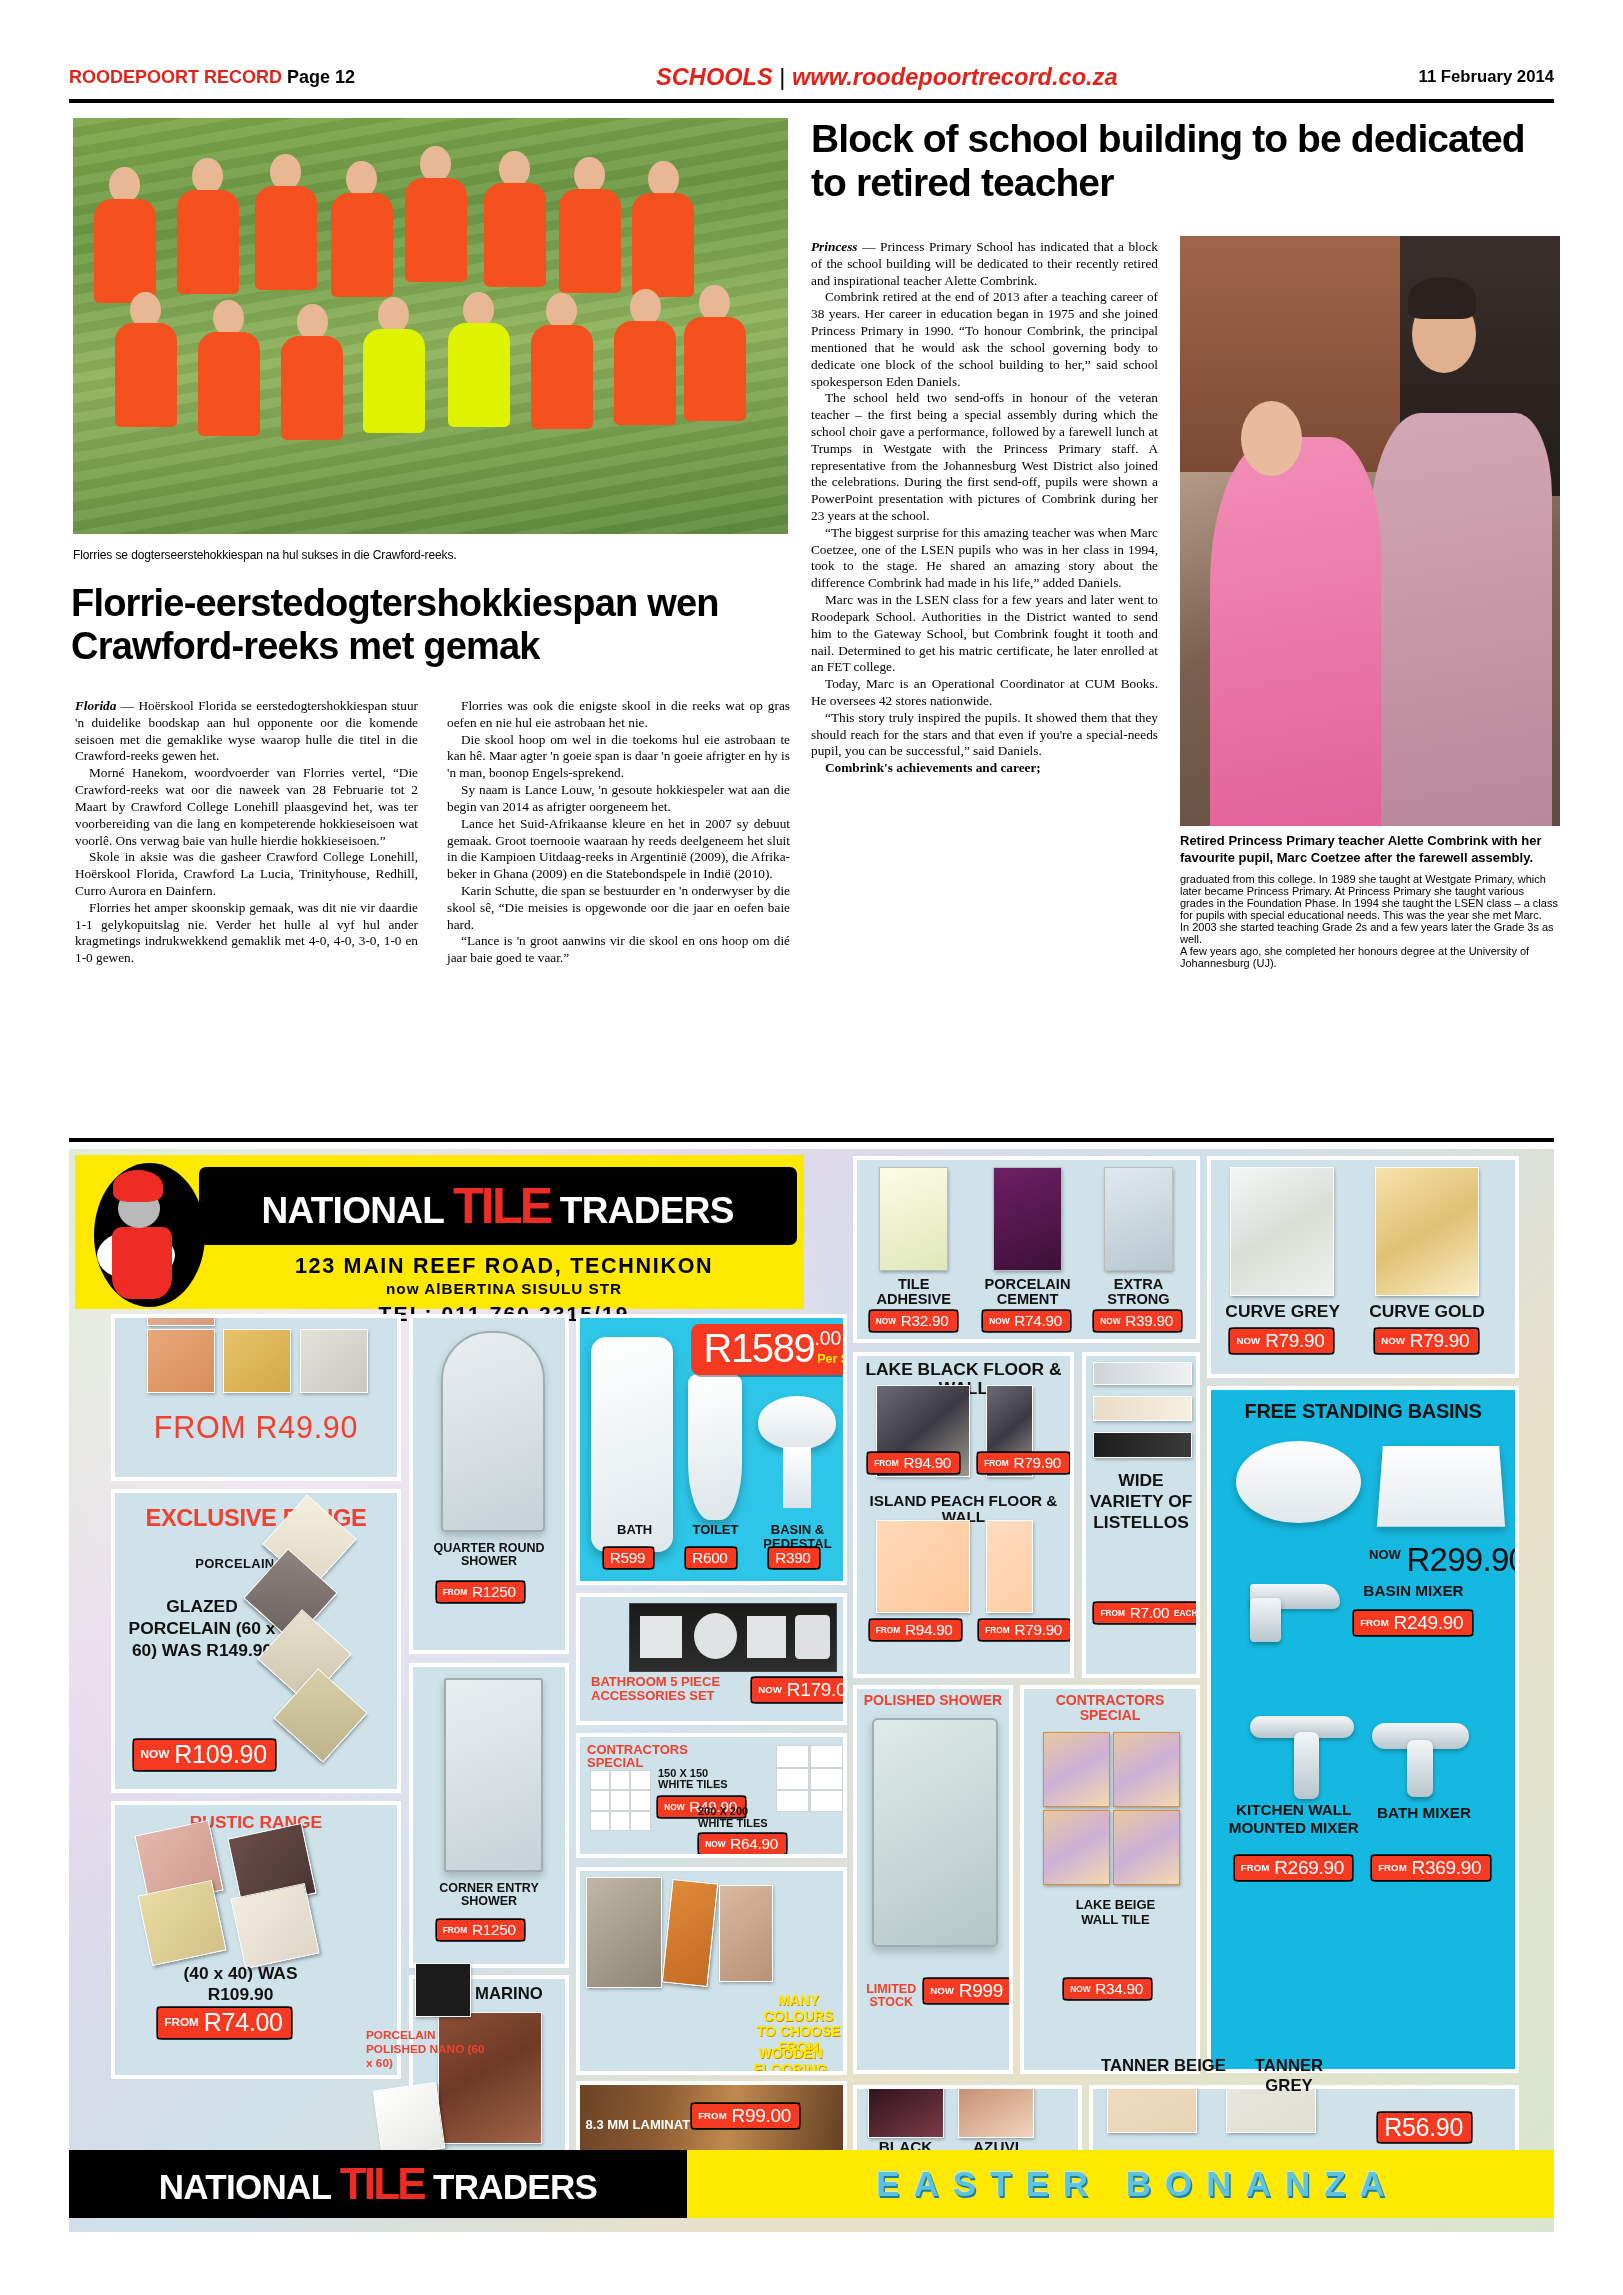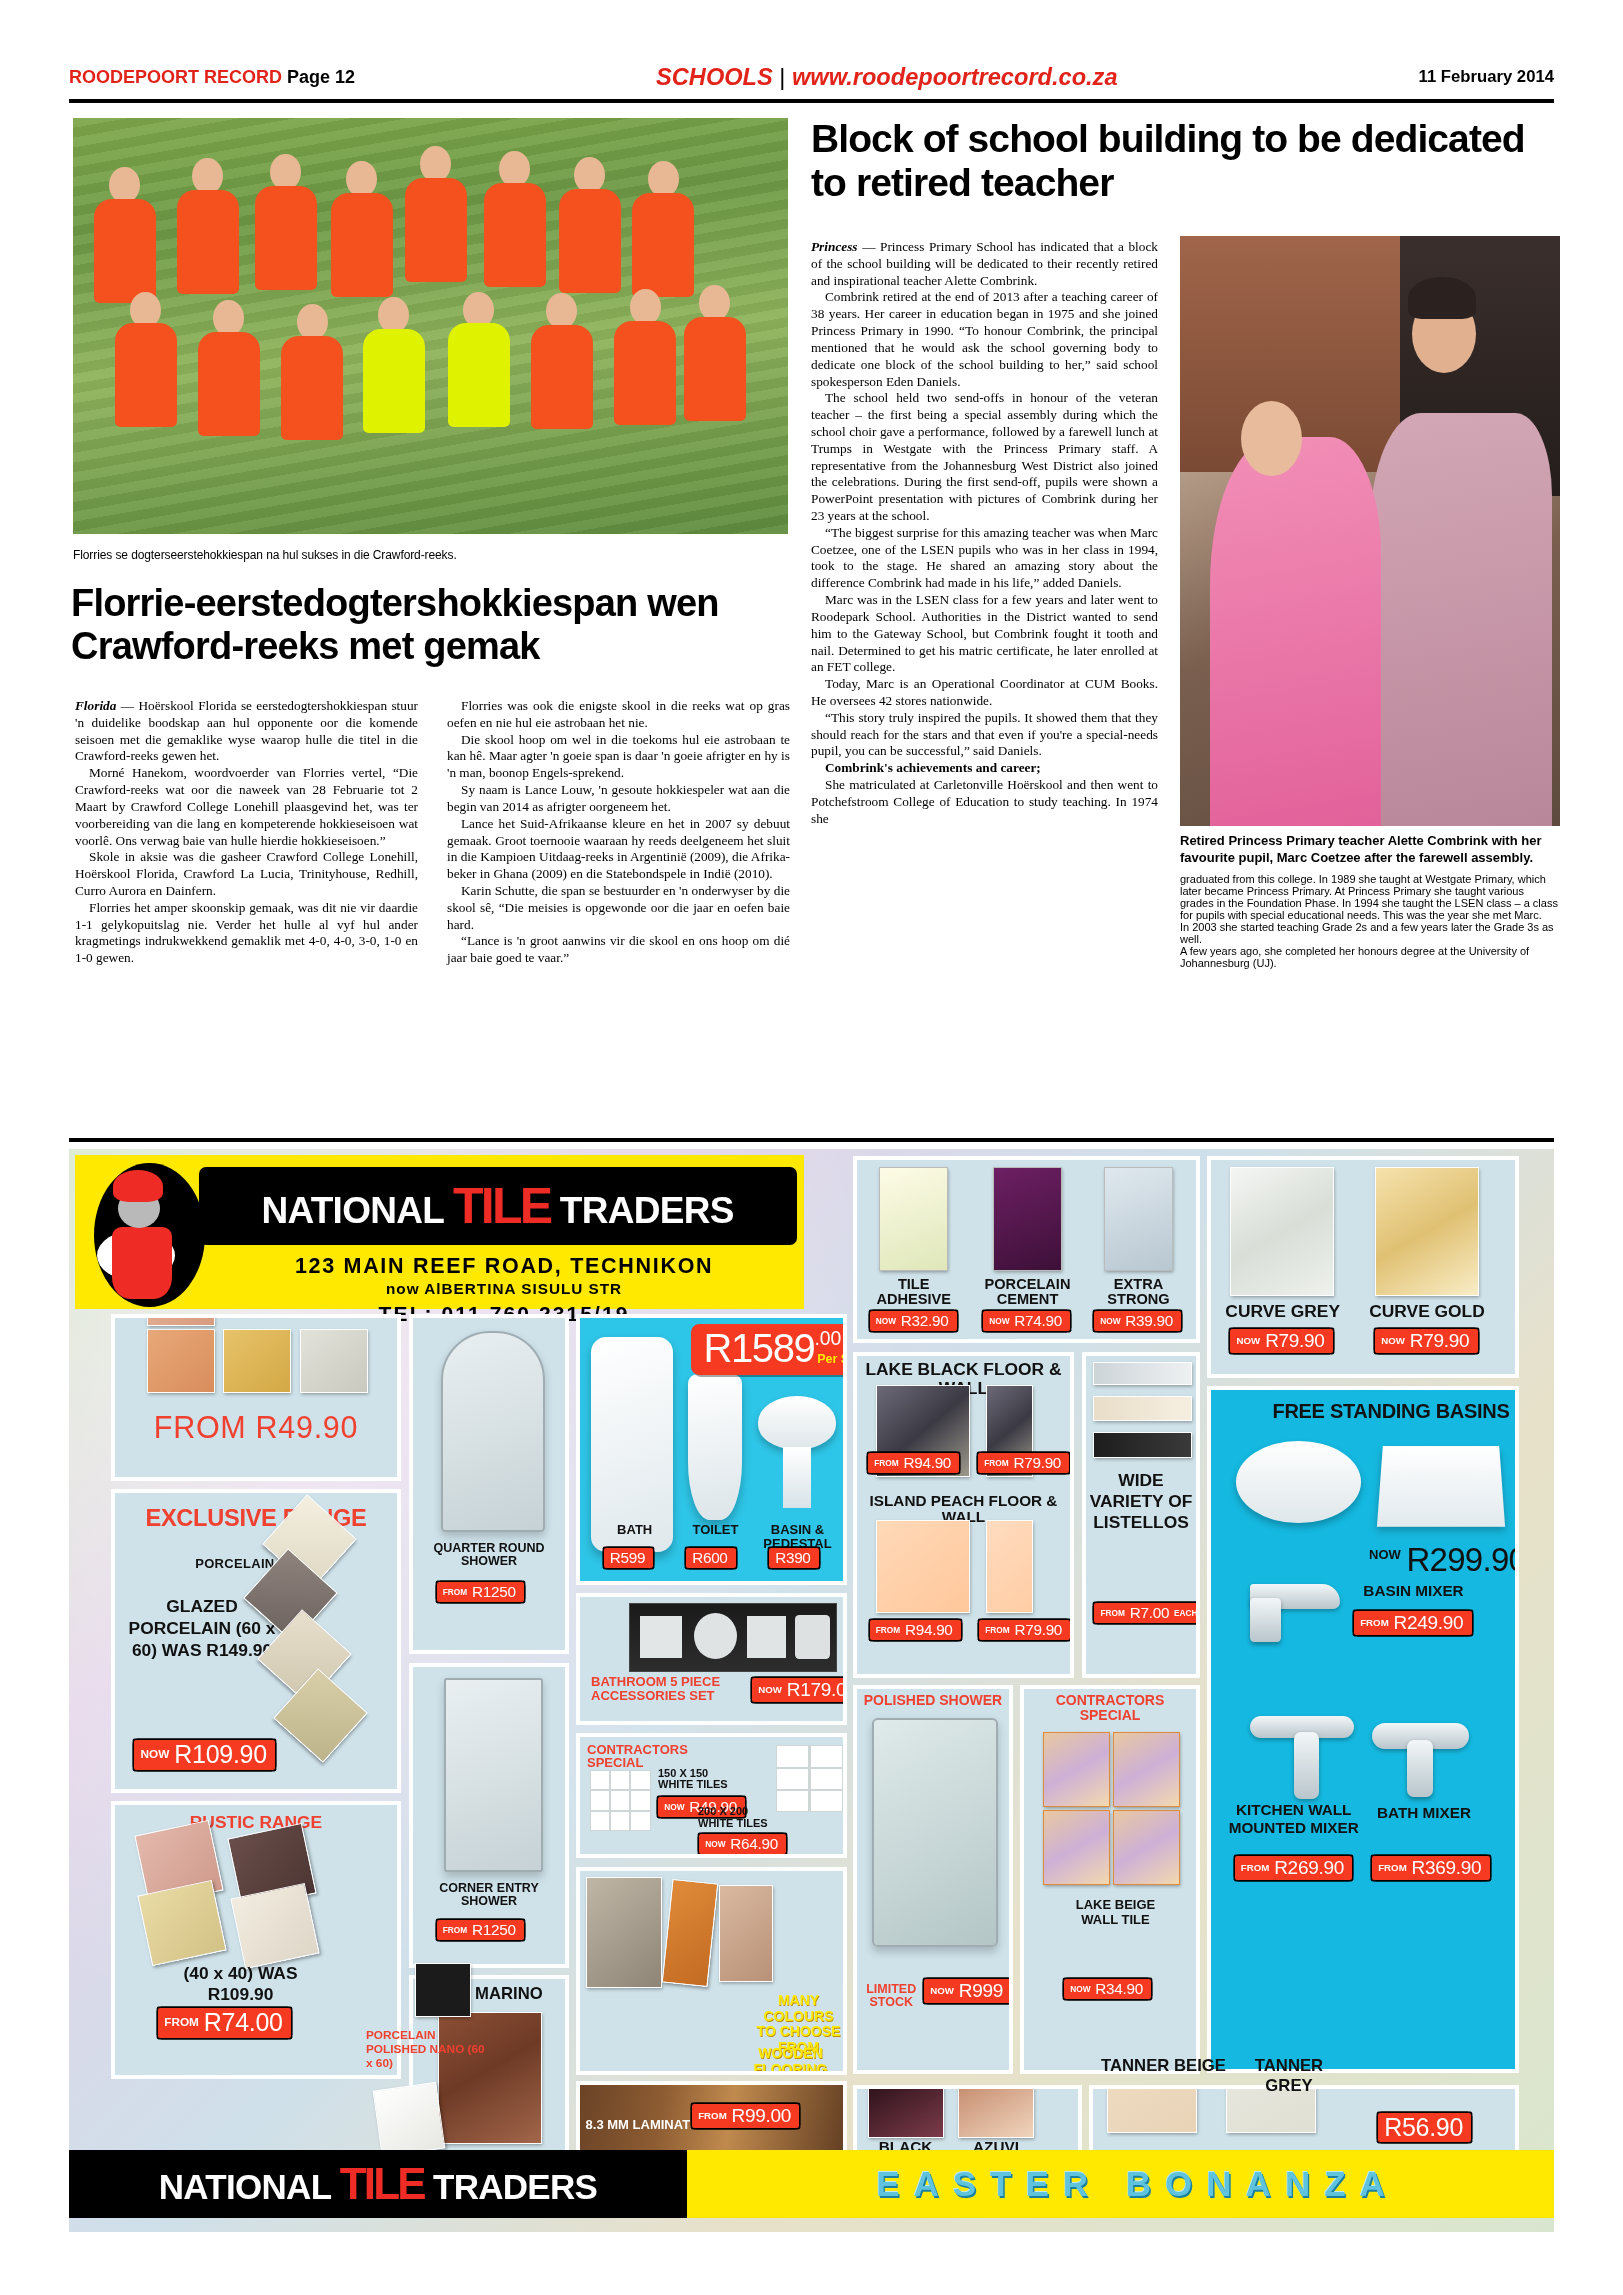--- a/index.html
+++ b/index.html
@@ -176,21 +176,21 @@
   .fb-black { width:618px; background:#000; display:flex; align-items:center; justify-content:center; }
   .fb-black .t { font-size:35px; font-weight:bold; color:#fff; letter-spacing:-0.7px; }
   .fb-black .t .til { color:#ee2b24; font-size:44px; letter-spacing:-2.8px; }
   .fb-yellow { flex:1; background:#ffe900; display:flex; align-items:center; justify-content:center;padding-left:34px; }
   .fb-yellow .t {
     font-size:35px; font-weight:bold; letter-spacing:14px;
     color:#5fc3dd; text-shadow: 1.4px 2.1px 0 #1b7fa0, -0.7px -0.7px 0 #bfe9f5;
   }
 
   
-  .basin-title { font-size:20px; font-weight:bold; color:#111; text-align:center; letter-spacing:-0.3px;margin-left:28px;}
+  .basin-title { font-size:20px; font-weight:bold; color:#111; text-align:center; letter-spacing:-0.3px;}
   .basin-round { position:absolute; width:125px; height:76px; border-radius:50%;
       background:linear-gradient(180deg,#fff,#dfe7ea); box-shadow:0 4.2px 7px rgba(0,0,0,.25); }
   .basin-sq { position:absolute; width:122px; height:83px;
       background:linear-gradient(180deg,#fff,#e2eaee); box-shadow:0 4.2px 7px rgba(0,0,0,.25);
       transform:perspective(208px) rotateX(14deg); }
   .tap { position:absolute; background:linear-gradient(180deg,#f2f6f8,#b9c6cc); border-radius:5.6px; box-shadow:0 2.1px 4.2px rgba(0,0,0,.3);}
 
   .bath-shape { position:absolute; background:linear-gradient(160deg,#ffffff,#dfe8ec);
      border-radius:15.3px; box-shadow:0 5.6px 9.7px rgba(0,0,0,.25); }
   .toilet-shape { position:absolute; background:linear-gradient(170deg,#fff,#dce5e9);
@@ -273,21 +273,20 @@
 <h1 class="head-eng">Block of school building to be dedicated to retired teacher</h1>
 <div class="eng-col" id="eng-body-1">
     <p><span class="dateline">Princess</span> — Princess Primary School has indicated that a block of the school building will be dedicated to their recently retired and inspirational teacher Alette Combrink.</p>
     <p>Combrink retired at the end of 2013 after a teaching career of 38 years. Her career in education began in 1975 and she joined Princess Primary in 1990. “To honour Combrink, the principal mentioned that he would ask the school governing body to dedicate one block of the school building to her,” said school spokesperson Eden Daniels.</p>
     <p>The school held two send-offs in honour of the veteran teacher – the first being a special assembly during which the school choir gave a performance, followed by a farewell lunch at Trumps in Westgate with the Princess Primary staff. A representative from the Johannesburg West District also joined the celebrations. During the first send-off, pupils were shown a PowerPoint presentation with pictures of Combrink during her 23 years at the school.</p>
     <p>“The biggest surprise for this amazing teacher was when Marc Coetzee, one of the LSEN pupils who was in her class in 1994, took to the stage. He shared an amazing story about the difference Combrink had made in his life,” added Daniels.</p>
     <p>Marc was in the LSEN class for a few years and later went to Roodepark School. Authorities in the District wanted to send him to the Gateway School, but Combrink fought it tooth and nail. Determined to get his matric certificate, he later enrolled at an FET college.</p>
     <p>Today, Marc is an Operational Coordinator at CUM Books. He oversees 42 stores nationwide.</p>
     <p>“This story truly inspired the pupils. It showed them that they should reach for the stars and that even if you're a special-needs pupil, you can be successful,” said Daniels.</p>
     <p style="font-weight: bold; text-indent: 14px;">Combrink's achievements and career;</p>
-    <p>She matriculated at Carletonville Hoërskool and then went to Potchefstroom College of Education to study teaching. In 1974 she</p>
   </div>
 <div class="photo-teacher">
   <div class="pt-wall"></div>
   <div class="pt-door"></div>
   <div class="pt-shirt"></div>
   <div class="pt-pink"></div>
   <div class="pt-face1"></div>
   <div class="pt-face2"></div>
   <div class="pt-hair2"></div>
 </div>

